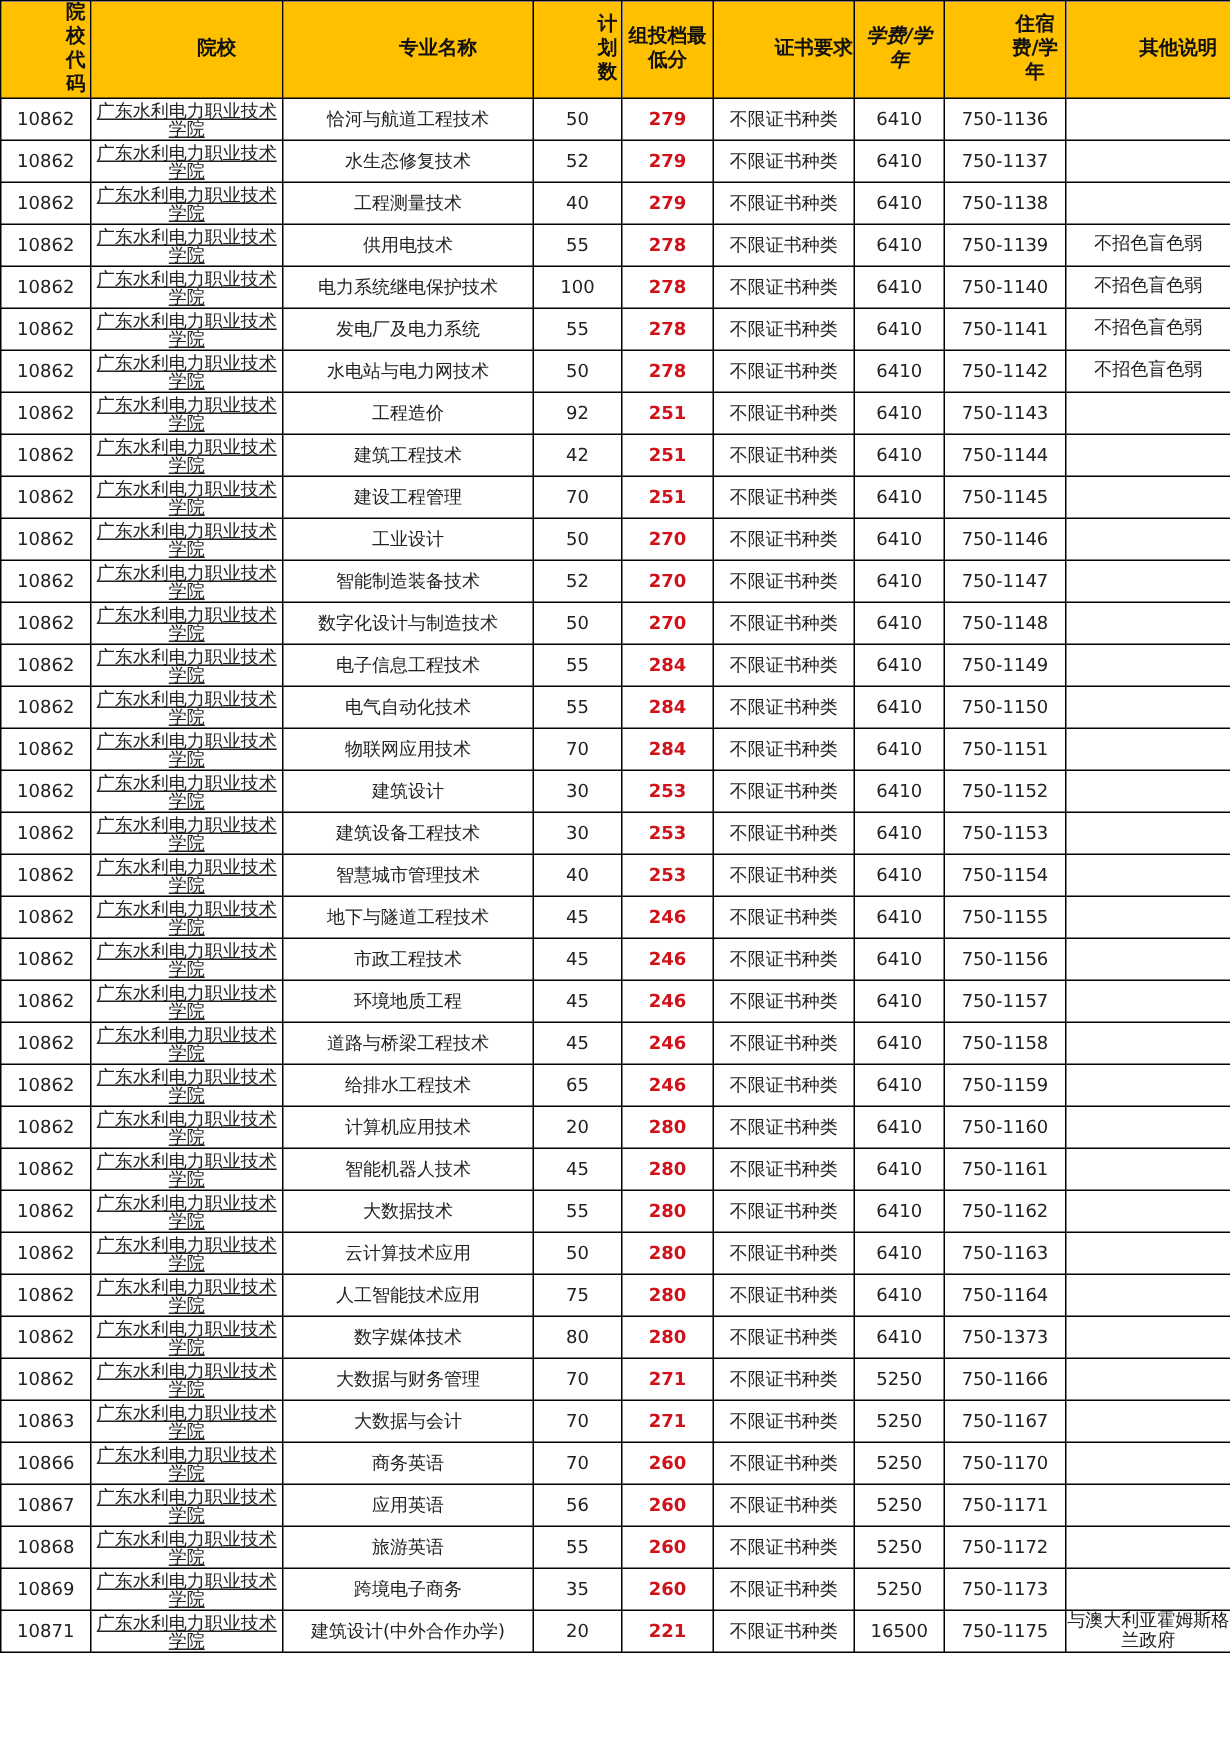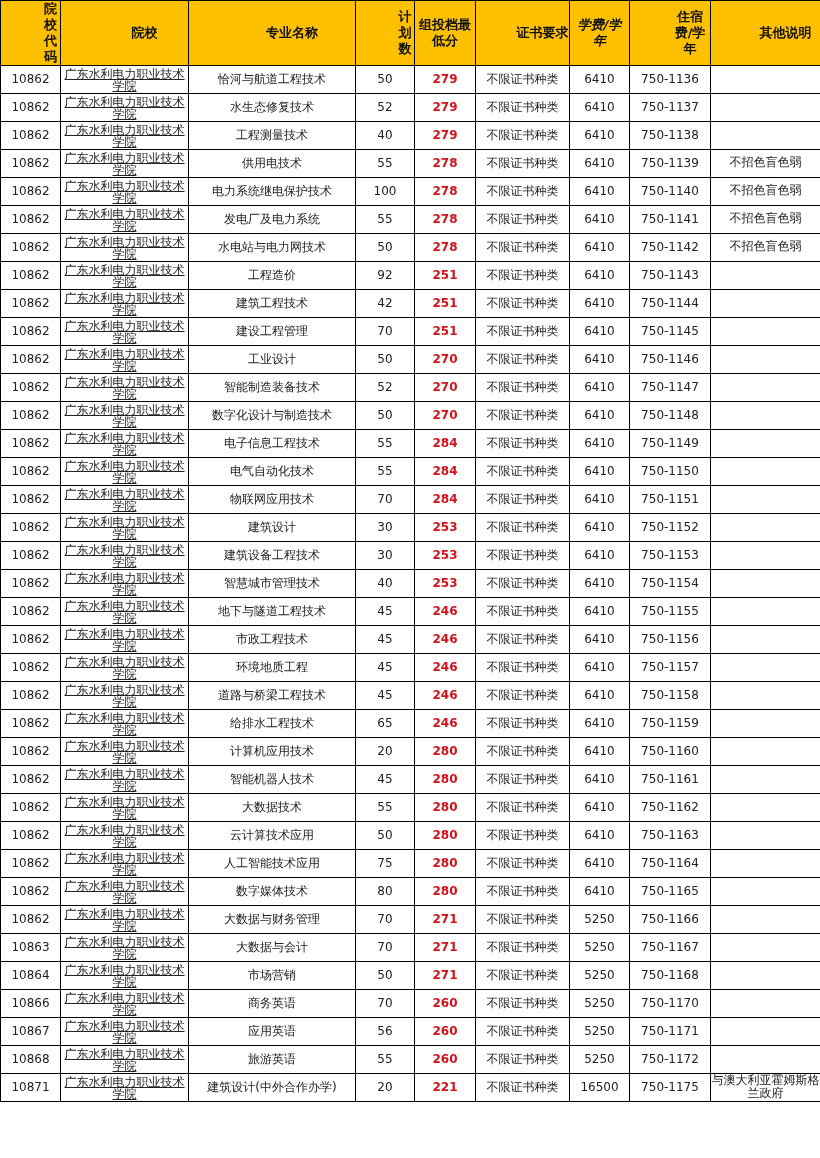--- a/index.html
+++ b/index.html
@@ -535,21 +535,21 @@
   <tr>
     <td class="code">10862</td>
     <td class="school">
           <span class="wrap">广东水利电力职业技术学院</span>
         </td>
     <td class="major">数字媒体技术</td>
     <td class="plan">80</td>
     <td class="score">280</td>
     <td class="cert">不限证书种类</td>
     <td class="fee">6410</td>
-    <td class="dorm">750-1165</td>
+    <td class="dorm">750-1373</td>
     <td class="note single">
           <span class="wrap"></span>
         </td>
   </tr>
 
   <tr>
     <td class="code">10862</td>
     <td class="school">
           <span class="wrap">广东水利电力职业技术学院</span>
         </td>
@@ -573,35 +573,20 @@
     <td class="plan">70</td>
     <td class="score">271</td>
     <td class="cert">不限证书种类</td>
     <td class="fee">5250</td>
     <td class="dorm">750-1167</td>
     <td class="note single">
           <span class="wrap"></span>
         </td>
   </tr>
 
-  <tr>
-    <td class="code">10864</td>
-    <td class="school">
-          <span class="wrap">广东水利电力职业技术学院</span>
-        </td>
-    <td class="major">市场营销</td>
-    <td class="plan">50</td>
-    <td class="score">271</td>
-    <td class="cert">不限证书种类</td>
-    <td class="fee">5250</td>
-    <td class="dorm">750-1168</td>
-    <td class="note single">
-          <span class="wrap"></span>
-        </td>
-  </tr>
 
 
   <tr>
     <td class="code">10866</td>
     <td class="school">
           <span class="wrap">广东水利电力职业技术学院</span>
         </td>
     <td class="major">商务英语</td>
     <td class="plan">70</td>
     <td class="score">260</td>
@@ -638,20 +623,35 @@
     <td class="plan">55</td>
     <td class="score">260</td>
     <td class="cert">不限证书种类</td>
     <td class="fee">5250</td>
     <td class="dorm">750-1172</td>
     <td class="note single">
           <span class="wrap"></span>
         </td>
   </tr>
 
+  <tr>
+    <td class="code">10869</td>
+    <td class="school">
+          <span class="wrap">广东水利电力职业技术学院</span>
+        </td>
+    <td class="major">跨境电子商务</td>
+    <td class="plan">35</td>
+    <td class="score">260</td>
+    <td class="cert">不限证书种类</td>
+    <td class="fee">5250</td>
+    <td class="dorm">750-1173</td>
+    <td class="note single">
+          <span class="wrap"></span>
+        </td>
+  </tr>
 
 
   <tr>
     <td class="code">10871</td>
     <td class="school">
           <span class="wrap">广东水利电力职业技术学院</span>
         </td>
     <td class="major">建筑设计(中外合作办学)</td>
     <td class="plan">20</td>
     <td class="score">221</td>

